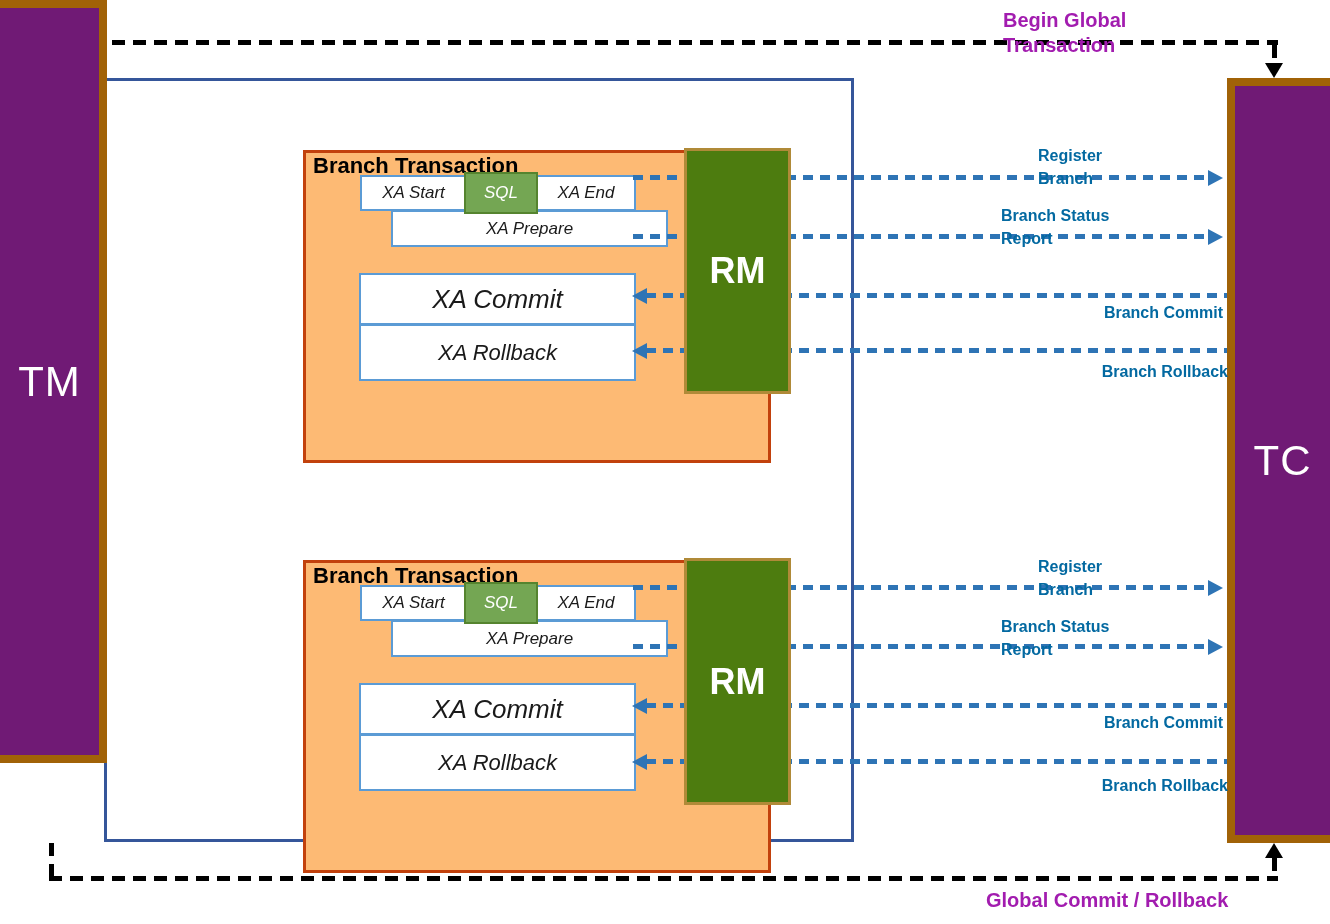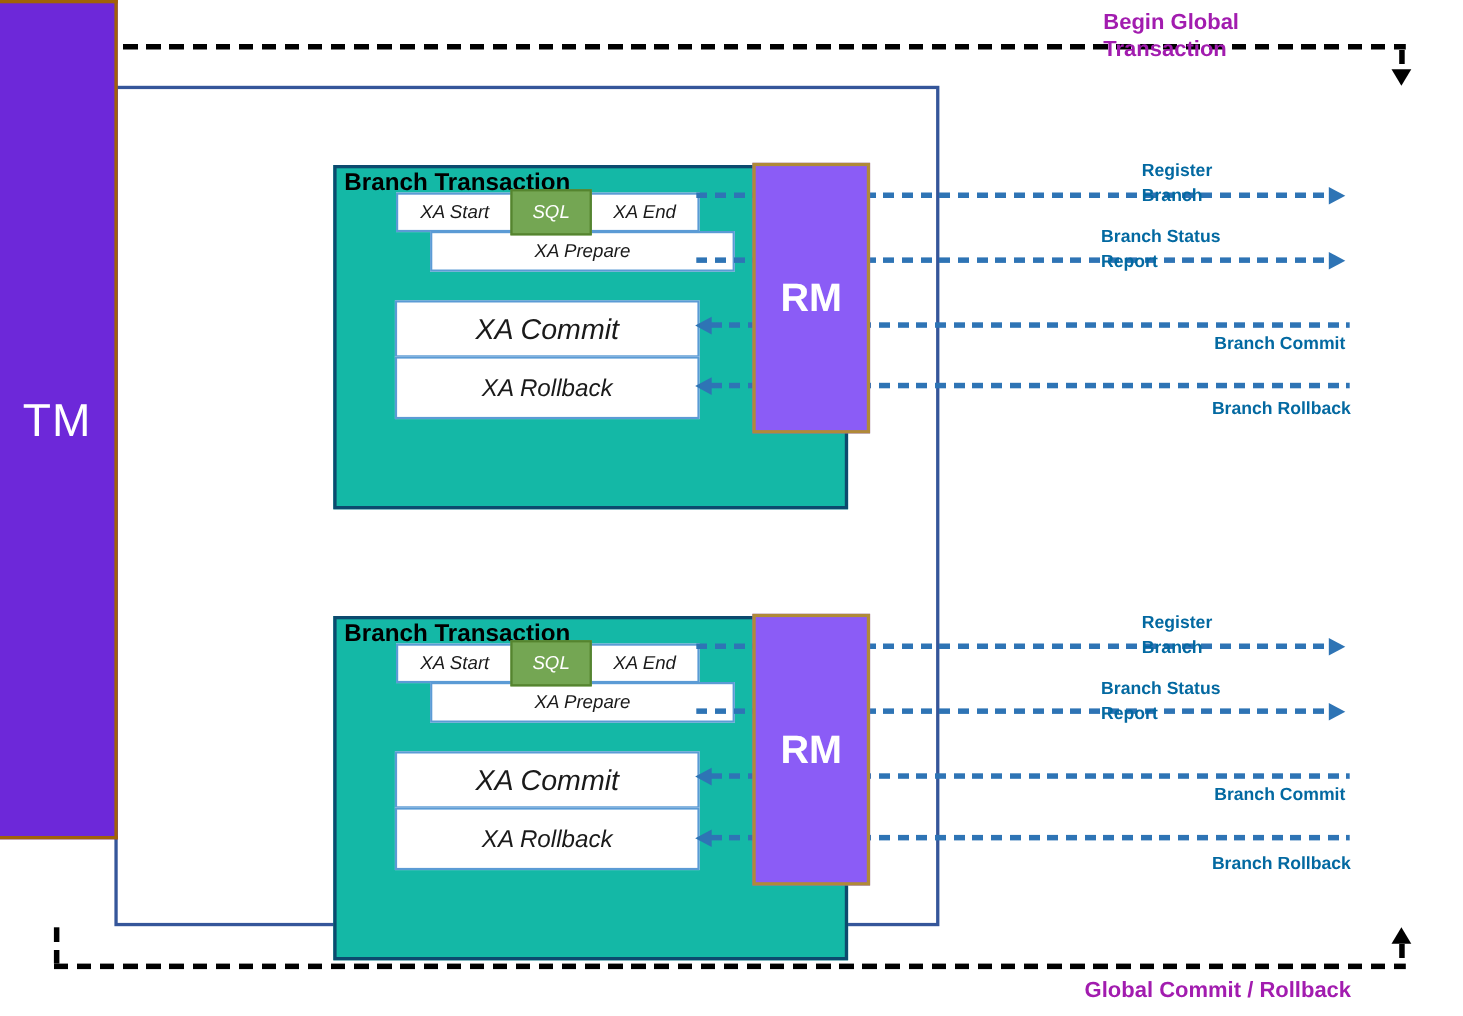--- a/index.html
+++ b/index.html
@@ -1,41 +1,41 @@
 <!DOCTYPE html>
 <html><head>
 <meta charset="utf-8">
 <style>
   * { margin:0; padding:0; box-sizing:border-box; }
   body { background:#ffffff; font-family:"Liberation Sans", sans-serif; }
   .canvas { position:relative; width:1330px; height:924px; background:#ffffff; overflow:hidden; }
 
   
   .actor {
-    position:absolute; background:#6d28d9; border:3px solid #a16207;
+    position:absolute; background:#701a75; border:8px solid #a16207;
     display:flex; align-items:center; justify-content:center;
     color:#ffffff; font-size:42px; font-weight:500; letter-spacing:1px; z-index:6;
   }
   .tm { left:0; top:78; width:107px; height:763px; border-left:none; }
   .tc { left:1227px; top:78px; width:103px; height:765px; border-right:none; }
 
   
   .global-box {
     position:absolute; left:104px; top:78px; width:750px; height:764px;
     background:#ffffff; border:3px solid #35569A; z-index:1;
   }
   .global-title {
     position:absolute; left:120px; top:88px; width:150px;
     font-size:22px; font-weight:bold; color:#000; line-height:29px; z-index:2;
   }
 
   
   .branch-box {
     position:absolute; left:303px; width:468px; height:313px;
-    background:#14b8a6; border:3px solid #0c4a6e; z-index:2;
+    background:#fdba74; border:3px solid #c2410c; z-index:2;
   }
   .branch-1 { top:150px; }
   .branch-2 { top:560px; }
   .branch-title {
     position:absolute; left:7px; top:0px;
     font-size:22px; font-weight:bold; color:#000; white-space:nowrap;
   }
 
   .step {
     position:absolute; background:#ffffff; border:2px solid #5B9BD5;
@@ -46,21 +46,21 @@
   .row-sql     { left:158px; top:19px;  width:74px;  height:42px; font-size:17px;
                  background:#74A653; border:2px solid #55842F; color:#ffffff; z-index:2; }
   .row-end     { left:230px; top:22px;  width:100px; height:36px; font-size:17px; }
   .row-prepare { left:53px;  top:57px;  width:277px; height:37px; font-size:17px;margin-left:32px; }
   .row-commit  { left:53px;  top:120px; width:277px; height:52px; font-size:26px; }
   .row-rollback{ left:53px;  top:171px; width:277px; height:57px; font-size:22px; }
 
   
   .rm-box {
     position:absolute; left:684px; width:107px;
-    background:#8b5cf6; border:3px solid #B08A38;
+    background:#4d7c0f; border:3px solid #B08A38;
     display:flex; align-items:center; justify-content:center;
     color:#ffffff; font-size:36px; font-weight:bold; z-index:5;
   }
   .rm-1 { top:148px; height:246px; }
   .rm-2 { top:558px; height:247px; }
 
   
   .h-blue {
     position:absolute; height:5px; z-index:3;
     background:repeating-linear-gradient(90deg,#2E74B5 0 10px, transparent 10px 17px);
@@ -118,20 +118,21 @@
   .lbl-rol-2  { left:1063px; top:774px; width:165px; text-align:right; white-space:nowrap; }
 </style>
 </head>
 <body>
 
 <div class="canvas">
 
   <div class="global-box"></div>
 
   <div class="actor tm">TM</div>
+  <div class="actor tc">TC</div>
 
   <div class="branch-box branch-1">
     <div class="branch-title">Branch Transaction</div>
     <div class="step row-start">XA Start</div>
     <div class="step row-sql">SQL</div>
     <div class="step row-end">XA End</div>
     <div class="step row-prepare">XA Prepare</div>
     <div class="step row-commit">XA Commit</div>
     <div class="step row-rollback">XA Rollback</div>
   </div>

